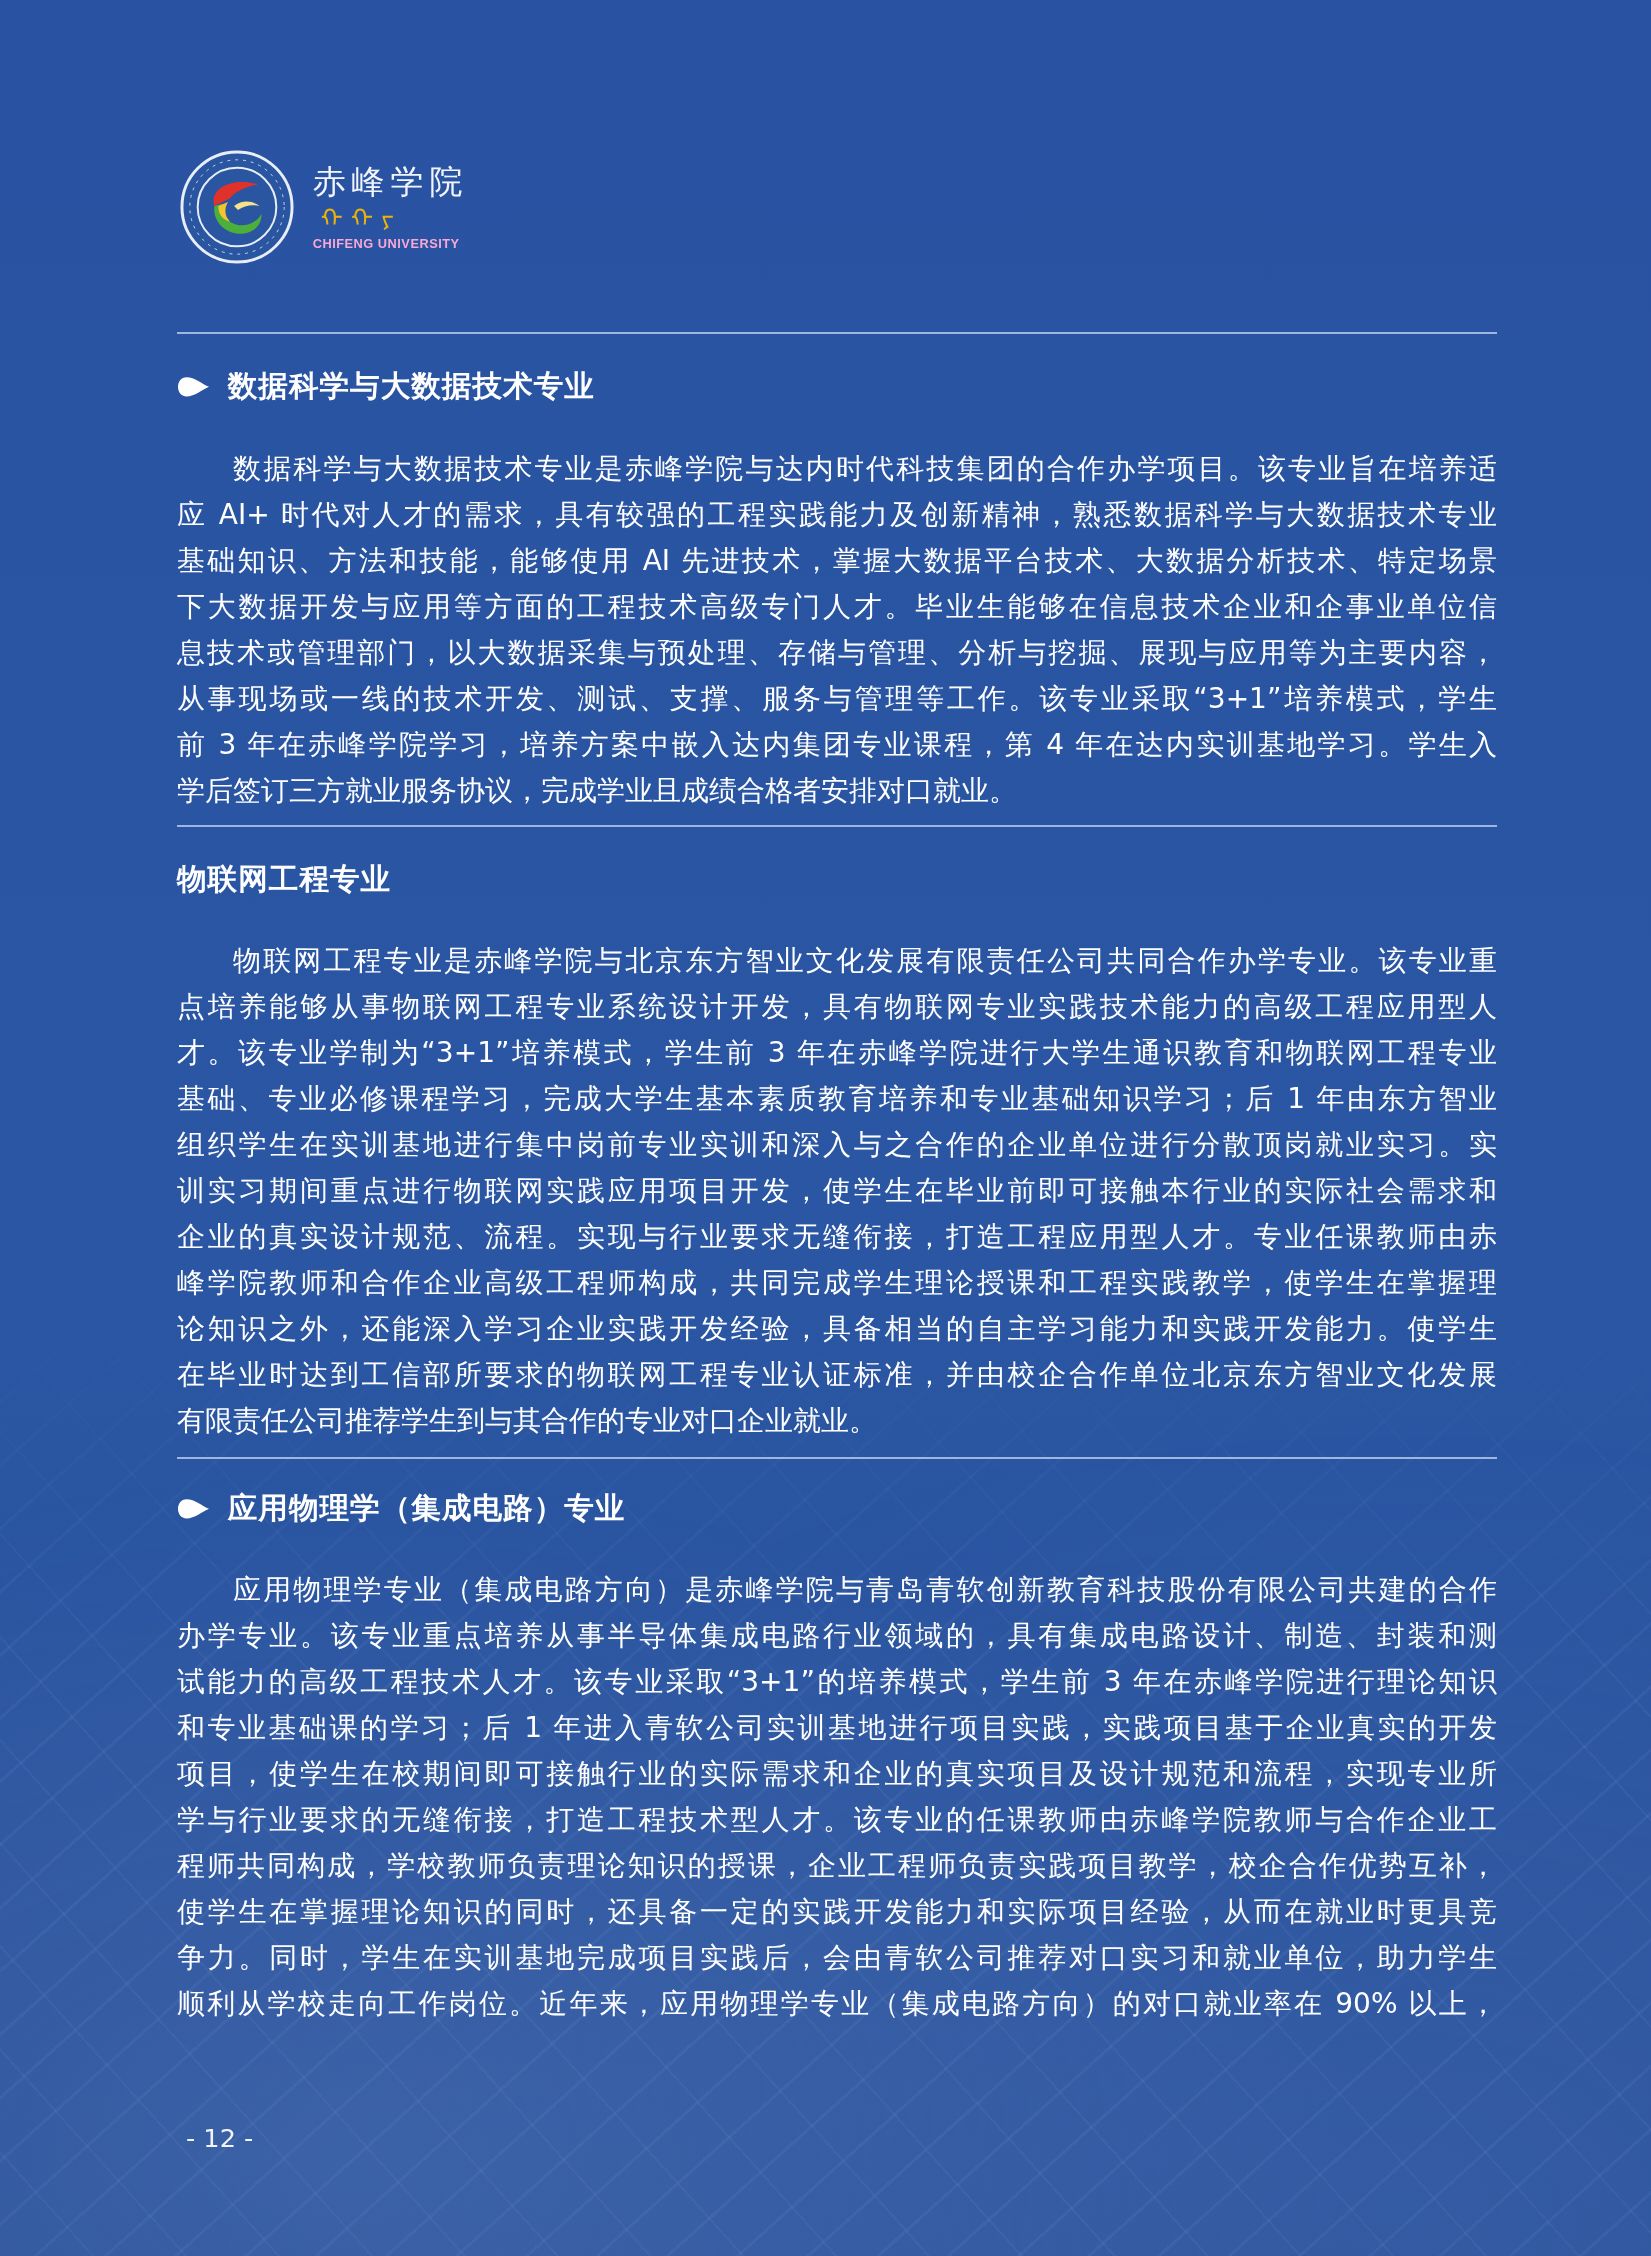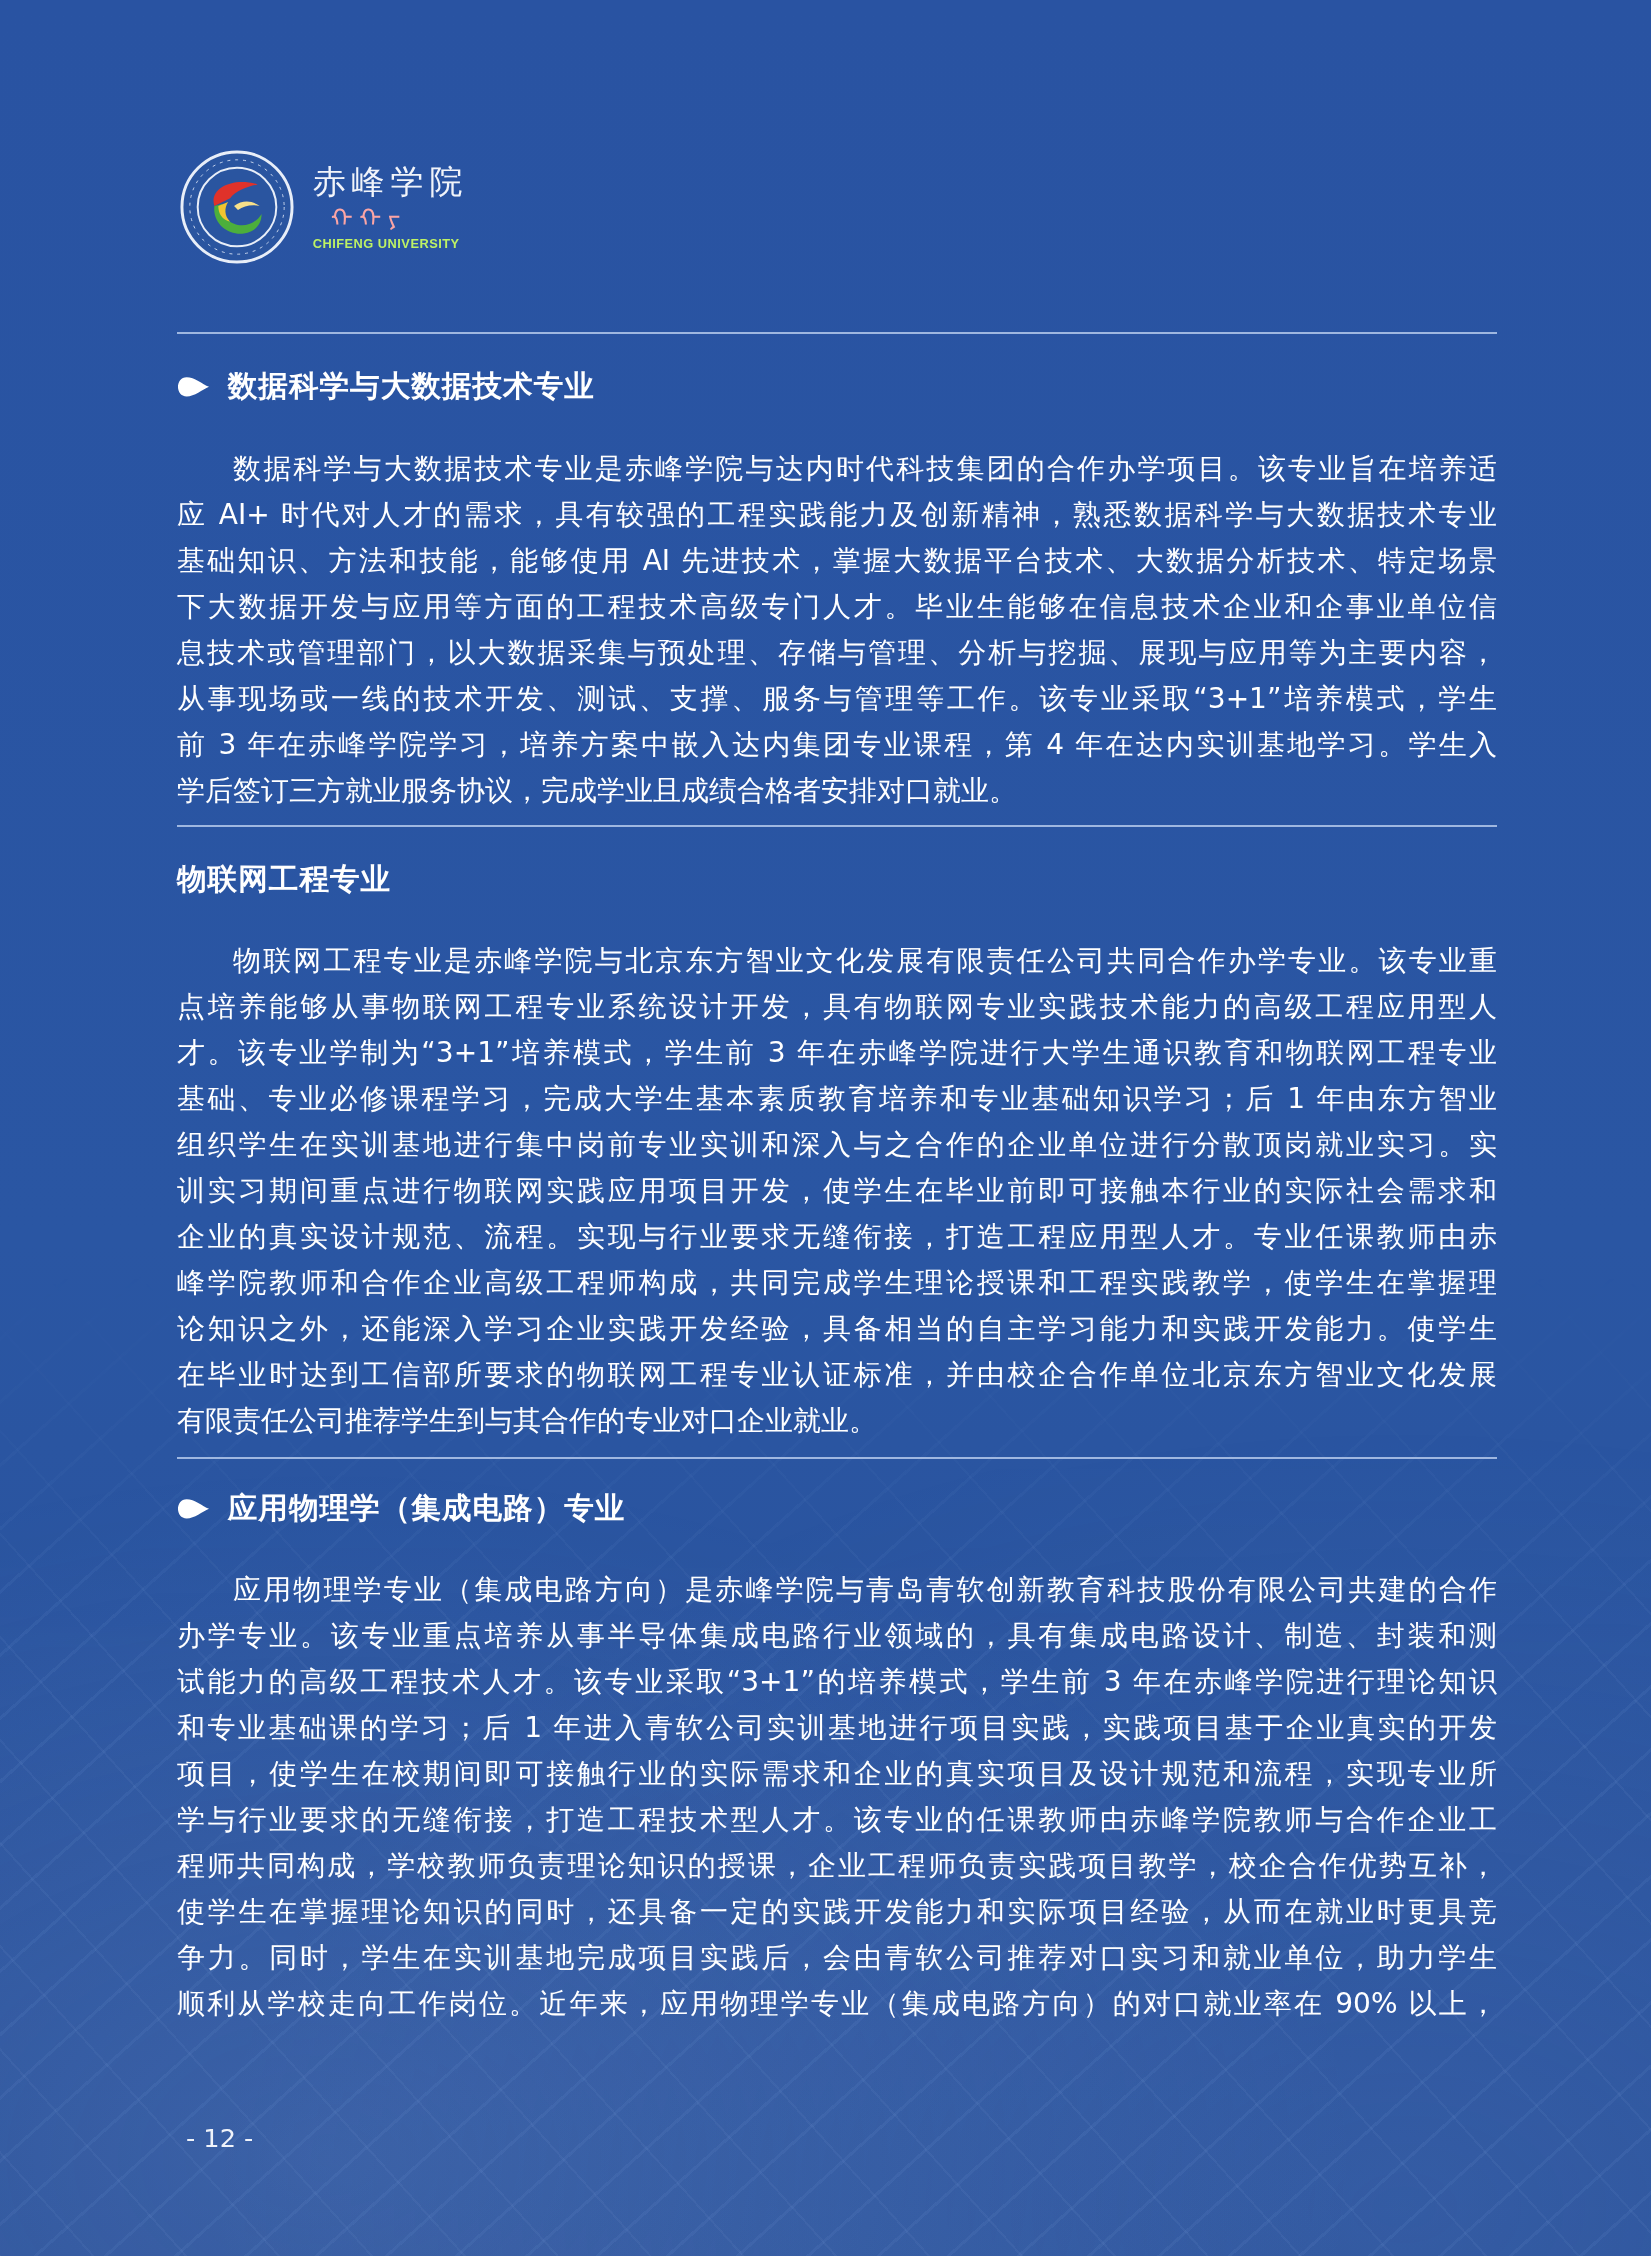--- a/index.html
+++ b/index.html
@@ -24,22 +24,22 @@
       radial-gradient(ellipse at 85% 95%, rgba(90,130,200,0.22), rgba(0,0,0,0) 60%);
     -webkit-mask-image: linear-gradient(180deg, rgba(0,0,0,0) 0%, rgba(0,0,0,1) 40%);
     mask-image: linear-gradient(180deg, rgba(0,0,0,0) 0%, rgba(0,0,0,1) 40%);
   }
   .content { position: absolute; left: 0; top: 0; width: 1652px; height: 2257px; }
 
   .logo { position: absolute; left: 179px; top: 148px; width: 315px; height: 118px; display: flex; align-items: center; }
   .emblem { width: 116px; height: 116px; position: relative; }
   .logo-text { margin-left: 17.7px; display: flex; flex-direction: column; justify-content: space-between; }
   .logo-cn { font-family: "DejaVu Serif", "Liberation Serif", serif; font-size: 33px; letter-spacing: 5.9px; line-height: 41px; color: #f1f4fa; }
-  .logo-mongol { font-size: 25.6px; letter-spacing: 21.7px; line-height: 33px; color: #fca5a5; margin-left: 18px; font-family: Liberation Serif, serif; }
-  .logo-en { font-family: "Liberation Sans", sans-serif; font-weight: bold; font-size: 12.8px; letter-spacing: 0.5px; color: #bef264; line-height: 17.7px; }
+  .logo-mongol { font-size: 25.6px; letter-spacing: 21.7px; line-height: 33px; color: #eab308; margin-left: 8px; }
+  .logo-en { font-family: "Liberation Sans", sans-serif; font-weight: bold; font-size: 12.8px; letter-spacing: 0.5px; color: #f9a8d4; line-height: 17.7px; }
 
   .rule { position: absolute; left: 177px; width: 1320px; height: 2px; background: #9fb7e0; }
 
   .section-head { position: absolute; left: 177px; display: flex; align-items: center; height: 39px; }
   .bullet { width: 33px; height: 21.7px; margin-right: 17.7px; }
   .section-title { font-size: 29.6px; font-weight: bold; letter-spacing: 1px; color: #ffffff; }
 
   .para {
     position: absolute; left: 177px; width: 1320px;
     font-size: 28px; line-height: 46px; text-align: justify;

